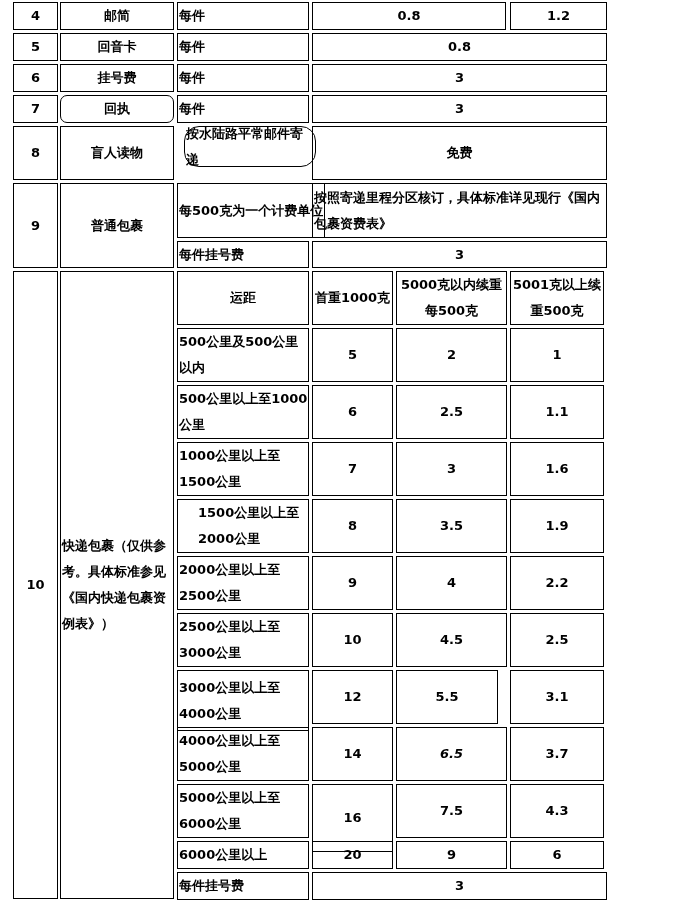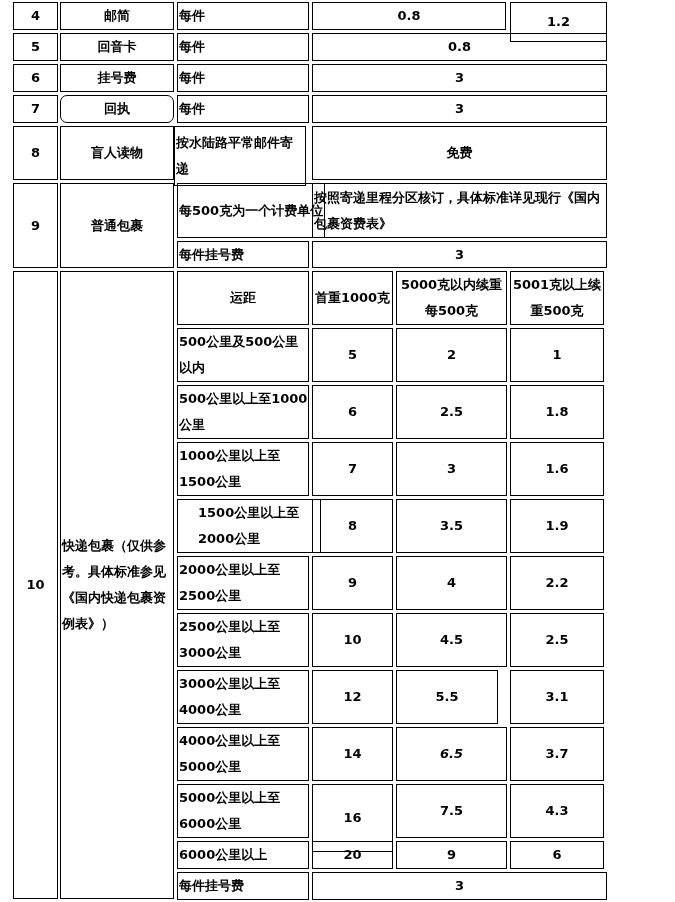--- a/index.html
+++ b/index.html
@@ -22,21 +22,21 @@
     </div>
   <div class="c ctr b" style="left:60px;top:2px;width:114px;height:28px;">
       <span>邮简</span>
     </div>
   <div class="c lft b" style="left:177px;top:2px;width:132px;height:28px;">
       <span>每件</span>
     </div>
   <div class="c ctr b" style="left:312px;top:2px;width:194px;height:28px;">
       <span>0.8</span>
     </div>
-  <div class="c ctr b" style="left:510px;top:2px;width:97px;height:40px;">
+  <div class="c ctr b" style="left:510px;top:2px;width:97px;height:28px;">
       <span>1.2</span>
     </div>
 
   <div class="c ctr b" style="left:13px;top:33px;width:45px;height:28px;">
       <span>5</span>
     </div>
   <div class="c ctr b" style="left:60px;top:33px;width:114px;height:28px;">
       <span>回音卡</span>
     </div>
   <div class="c lft b" style="left:177px;top:33px;width:132px;height:28px;">
@@ -71,21 +71,21 @@
   <div class="c ctr b" style="left:312px;top:95px;width:295px;height:28px;">
       <span>3</span>
     </div>
 
   <div class="c ctr b" style="left:13px;top:126px;width:45px;height:54px;">
       <span>8</span>
     </div>
   <div class="c ctr b" style="left:60px;top:126px;width:114px;height:54px;">
       <span>盲人读物</span>
     </div>
-  <div class="c lft b" style="left:174px;top:126px;width:132px;height:60px;">
+  <div class="c lft b" style="left:184px;top:126px;width:132px;height:41px;border-radius:15px;">
       <span class="txt">按水陆路平常邮件寄递</span>
     </div>
   <div class="c ctr b" style="left:312px;top:126px;width:295px;height:54px;">
       <span>免费</span>
     </div>
 
   <div class="c ctr b" style="left:13px;top:183px;width:45px;height:85px;">
       <span>9</span>
     </div>
   <div class="c ctr b" style="left:60px;top:183px;width:114px;height:85px;">
@@ -140,37 +140,37 @@
   <div class="c lft b" style="left:177px;top:385px;width:132px;height:54px;">
       <span class="txt">500公里以上至1000公里</span>
     </div>
   <div class="c ctr b" style="left:312px;top:385px;width:81px;height:54px;">
       <span>6</span>
     </div>
   <div class="c ctr b" style="left:396px;top:385px;width:111px;height:54px;">
       <span>2.5</span>
     </div>
   <div class="c ctr b" style="left:510px;top:385px;width:94px;height:54px;">
-      <span>1.8</span>
+      <span>1.1</span>
     </div>
 
   <div class="c lft b" style="left:177px;top:442px;width:132px;height:54px;">
       <span class="txt">1000公里以上至1500公里</span>
     </div>
   <div class="c ctr b" style="left:312px;top:442px;width:81px;height:54px;">
       <span>7</span>
     </div>
   <div class="c ctr b" style="left:396px;top:442px;width:111px;height:54px;">
       <span>3</span>
     </div>
   <div class="c ctr b" style="left:510px;top:442px;width:94px;height:54px;">
       <span>1.6</span>
     </div>
 
-  <div class="c lft b" style="left:177px;top:499px;width:144px;height:54px;padding-left:20px;">
+  <div class="c lft b" style="left:177px;top:499px;width:132px;height:54px;padding-left:20px;">
       <span class="txt">1500公里以上至2000公里</span>
     </div>
   <div class="c ctr b" style="left:312px;top:499px;width:81px;height:54px;">
       <span>8</span>
     </div>
   <div class="c ctr b" style="left:396px;top:499px;width:111px;height:54px;">
       <span>3.5</span>
     </div>
   <div class="c ctr b" style="left:510px;top:499px;width:94px;height:54px;">
       <span>1.9</span>
@@ -195,21 +195,21 @@
   <div class="c ctr b" style="left:312px;top:613px;width:81px;height:54px;">
       <span>10</span>
     </div>
   <div class="c ctr b" style="left:396px;top:613px;width:111px;height:54px;">
       <span>4.5</span>
     </div>
   <div class="c ctr b" style="left:510px;top:613px;width:94px;height:54px;">
       <span>2.5</span>
     </div>
 
-  <div class="c lft b" style="left:177px;top:670px;width:132px;height:54px;">
+  <div class="c lft b" style="left:177px;top:670px;width:132px;height:61px;">
       <span class="txt">3000公里以上至4000公里</span>
     </div>
   <div class="c ctr b" style="left:312px;top:670px;width:81px;height:54px;">
       <span>12</span>
     </div>
   <div class="c ctr b" style="left:396px;top:670px;width:102px;height:54px;">
       <span>5.5</span>
     </div>
   <div class="c ctr b" style="left:510px;top:670px;width:94px;height:54px;">
       <span>3.1</span>

